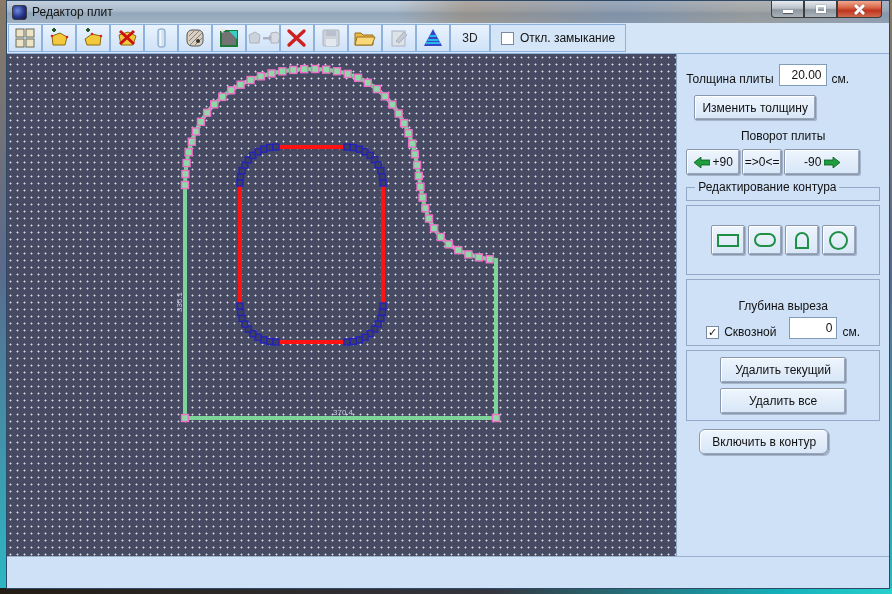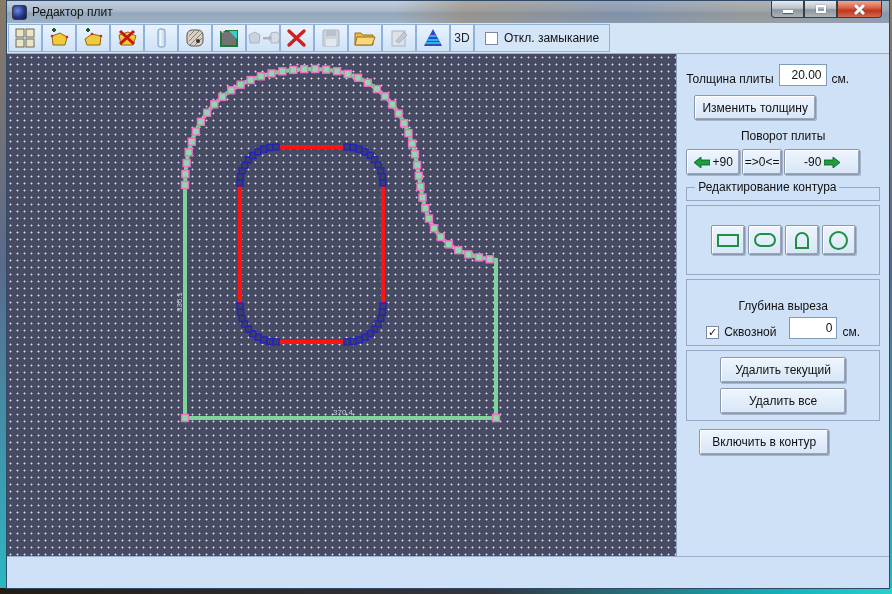--- a/index.html
+++ b/index.html
@@ -34,21 +34,21 @@
   .glyph-max{width:10px;height:8px;border:2px solid #fff;box-shadow:0 0 1px rgba(0,0,0,.5);}
   .glyph-x{position:relative;width:11px;height:11px;}
   .glyph-x::before,.glyph-x::after{content:"";position:absolute;left:-1px;top:4px;width:13px;height:3px;background:#fff;border-radius:1px;box-shadow:0 0 1px rgba(0,0,0,.6);}
   .glyph-x::before{transform:rotate(45deg);} .glyph-x::after{transform:rotate(-45deg);}
   
   .toolbar{height:31px;background:var(--toolbg);display:flex;align-items:stretch;
     border-bottom:1px solid #8fb0d8;padding:1px 0 1px 1px;}
   .tcell{width:34px;display:flex;align-items:center;justify-content:center;
     border:1px solid #8fb2dc;background:linear-gradient(180deg,#e9f3fe,#cfe2f7);}
   .tcell.disabled svg{opacity:.95;}
-  .tcell-3d{width:24px;font-size:12px;color:#222;}
+  .tcell-3d{width:40px;font-size:12px;color:#222;}
   .tool-check{display:flex;align-items:center;gap:6px;padding:0 10px;border:1px solid #8fb2dc;}
   .cb{width:13px;height:13px;background:#fff;border:1px solid #7a8aa0;display:flex;align-items:center;justify-content:center;font-size:11px;line-height:11px;color:#111;}
   .tool-check .label,.panel .label{font-size:12px;color:#111;}
   .tool-rest{flex:1;}
   
   .main{flex:1;display:flex;overflow:hidden;}
   .canvas{width:719px;height:503px;position:relative;background-color:var(--canvas-bg);
     background-image:radial-gradient(circle,rgba(255,255,255,.8) 0.9px,transparent 1.1px);
     background-size:7px 7px;border-right:1px solid #8fa6c4;}
   .canvas svg{position:absolute;left:0;top:0;}
@@ -366,20 +366,20 @@
           <input class="tfield" style="width: 48px; margin-left: 8px;" value="0">
           <span class="label">см.</span>
         </div>
       </div>
 
       <div class="frame" style="display:flex;flex-direction:column;align-items:center;gap:5px;padding:6px;">
         <button class="btn" style="width:126px;height:26px;">Удалить текущий</button>
         <button class="btn" style="width:126px;height:26px;">Удалить все</button>
       </div>
 
-      <button class="btn" style="width:130px;height:26px;margin:8px 0 0 13px;">Включить в контур</button>
+      <button class="btn" style="width:130px;height:26px;margin:8px 0 0 13px;border-radius:6px;">Включить в контур</button>
 
     </div>
   </div>
 
   <div class="statusbar" style="height:32px;background:var(--panelbg);border-top:1px solid #9ab0cc;"></div>
 
 </div>
 
 </body></html>

